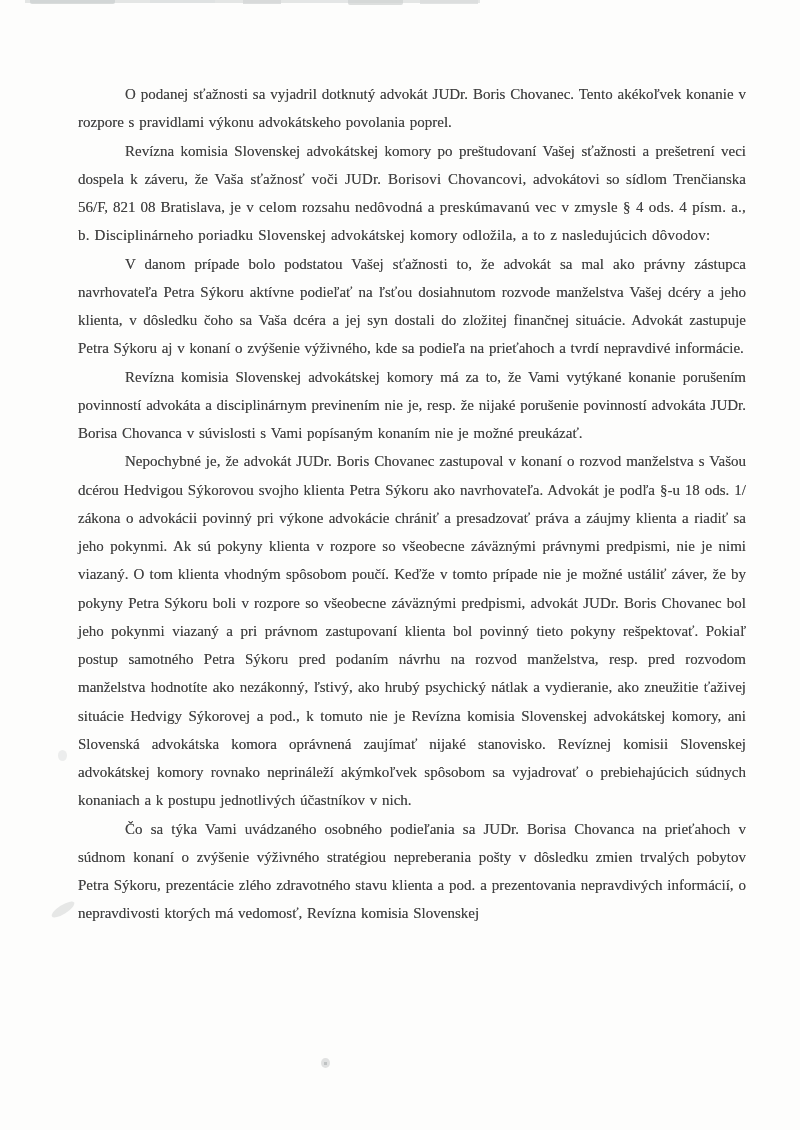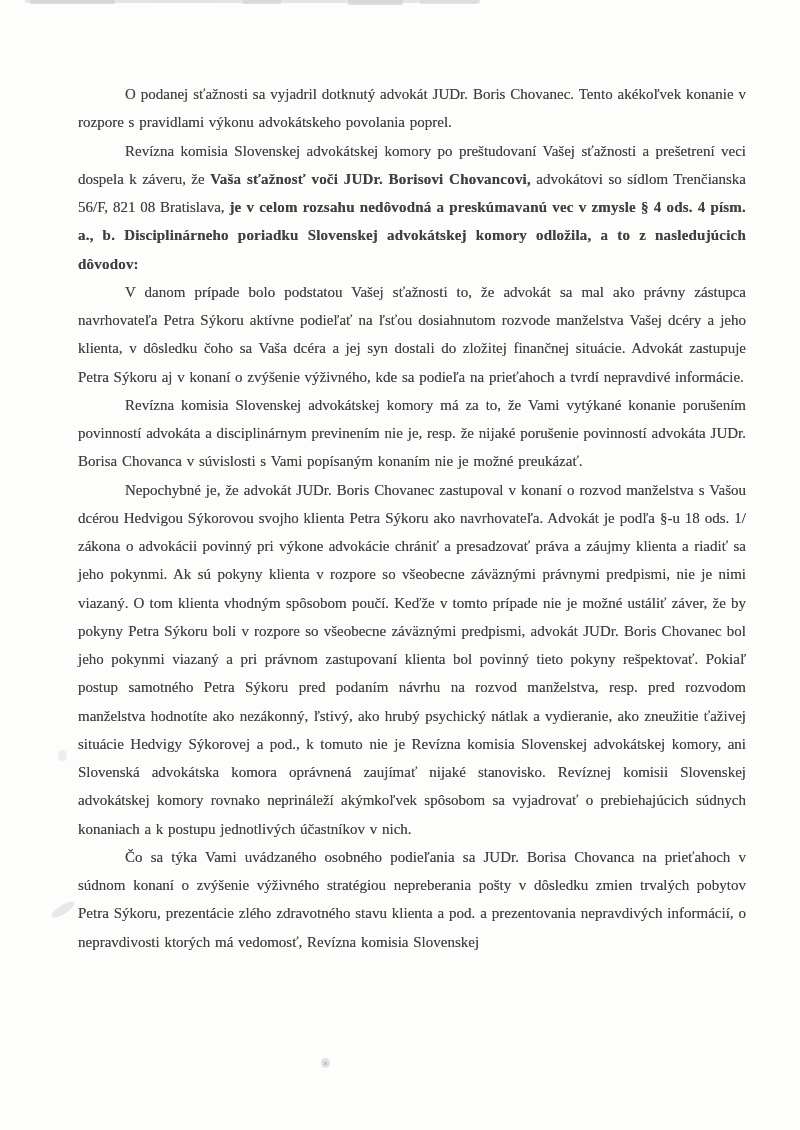--- a/index.html
+++ b/index.html
@@ -27,21 +27,21 @@
     line-height: 28.25px;
     text-align: justify;
     text-shadow: 0 0 0.5px rgba(45,45,45,0.55);
     word-spacing: 1px;
   }
   .doc p {
     margin: 0;
     text-indent: 47px;
   }
   .b {
-    font-weight: 700;
+    font-weight: 400;
     letter-spacing: 0.2px;
   }
   
   .artifact {
     position: absolute;
     pointer-events: none;
   }
   .top-band   { left: 25px;  top: 0; width: 455px; height: 3px; background: rgba(190,195,195,0.40); }
   .streak-1   { left: 30px;  top: 0; width: 85px;  height: 4px; background: #ccd0d0; opacity: 0.75; border-radius: 0 0 2px 2px; }
   .streak-2   { left: 150px; top: 0; width: 65px;  height: 3px; background: #dfe2e2; }

